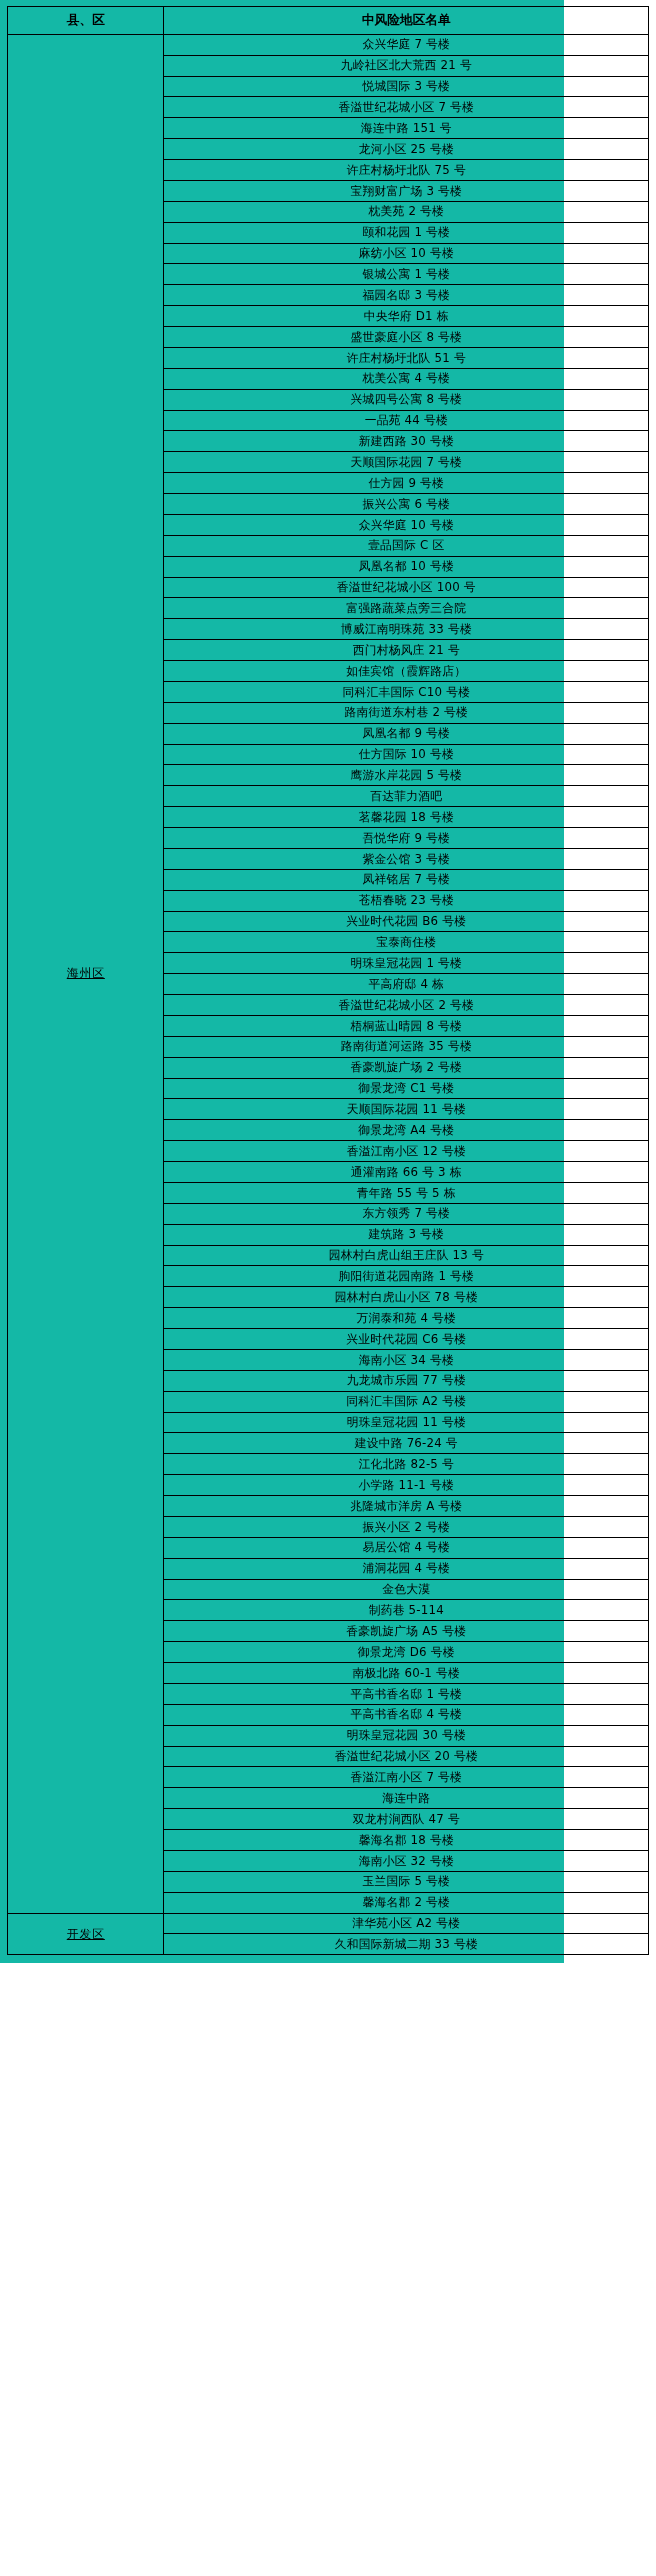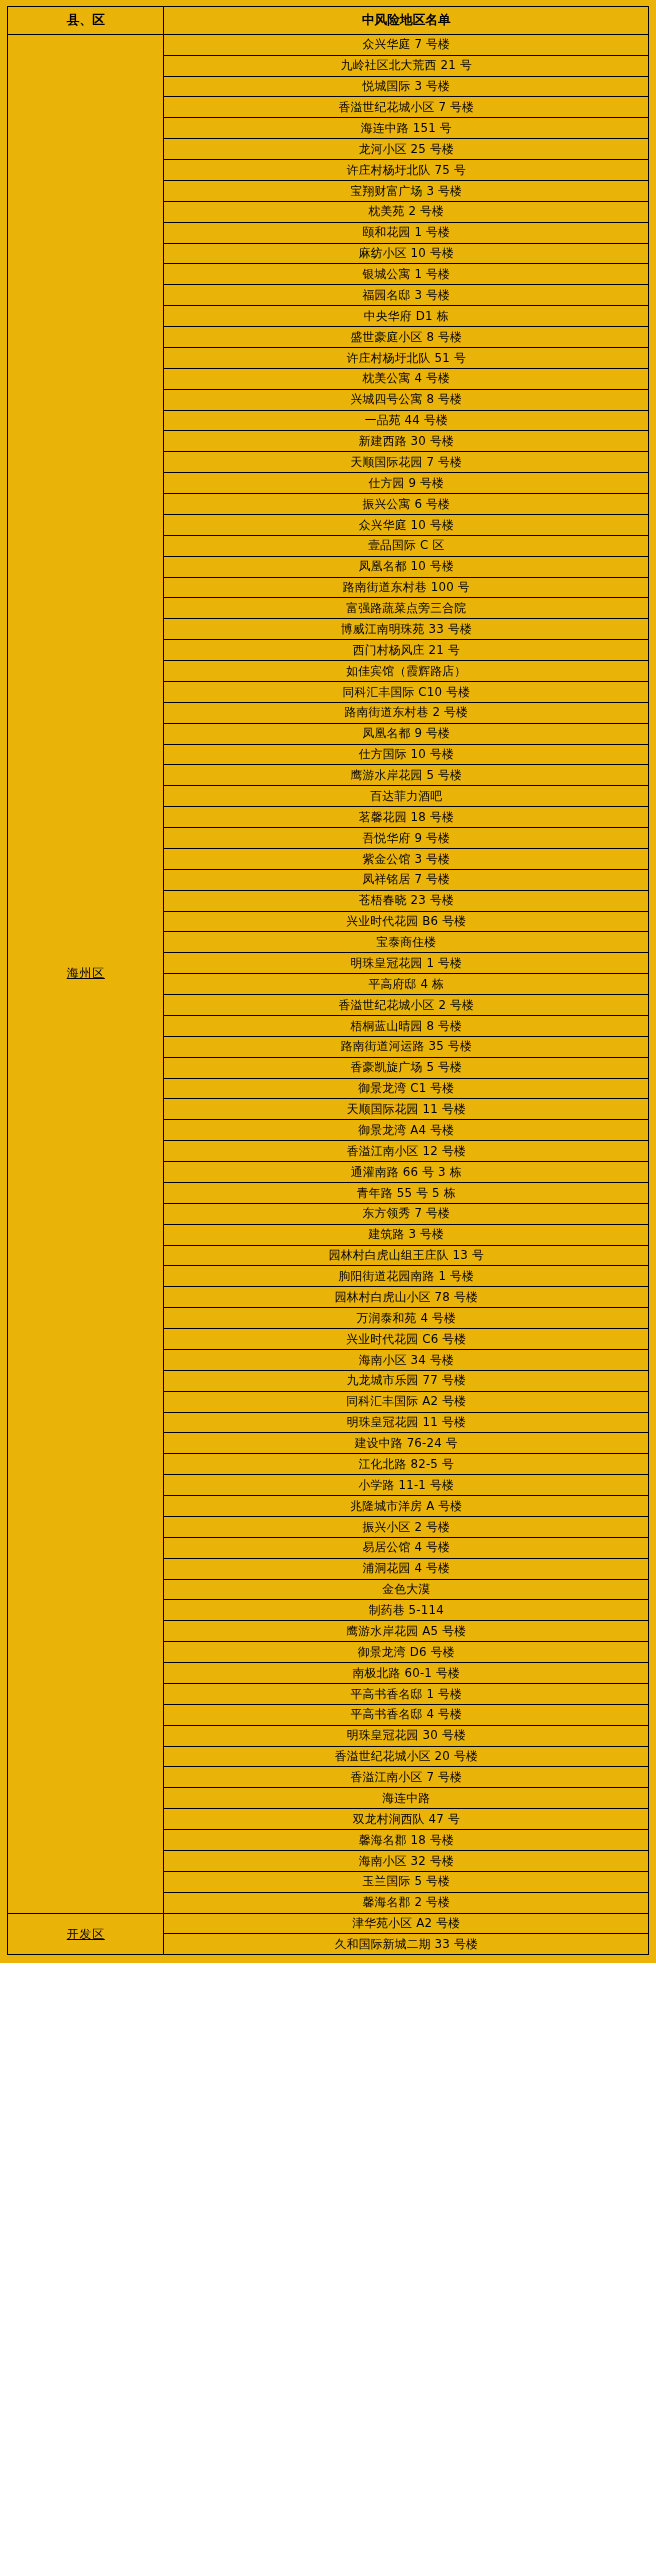--- a/index.html
+++ b/index.html
@@ -5,24 +5,24 @@
   html, body {
     margin: 0;
     padding: 0;
     background: #ffffff;
   }
   body {
     width: 656px;
     font-family: "DejaVu Sans", "Liberation Sans", sans-serif;
   }
   .page {
-    width: 656px;
+    width: 564px;
     box-sizing: border-box;
     padding: 5.5px 7.3px 7.3px 7.3px;
-    background: #eab308;
+    background: #14b8a6;
   }
   table.risk-table {
     width: 642px;
     border-collapse: collapse;
     table-layout: fixed;
     border: 0.9px solid #000000;
   }
   table.risk-table col.c-region { width: 156px; }
   table.risk-table col.c-place  { width: 485px; }
 
@@ -140,21 +140,21 @@
         <tr>
           <td class="place-cell">众兴华庭 10 号楼</td>
         </tr>
         <tr>
           <td class="place-cell">壹品国际 C 区</td>
         </tr>
         <tr>
           <td class="place-cell">凤凰名都 10 号楼</td>
         </tr>
         <tr>
-          <td class="place-cell">路南街道东村巷 100 号</td>
+          <td class="place-cell">香溢世纪花城小区 100 号</td>
         </tr>
         <tr>
           <td class="place-cell">富强路蔬菜点旁三合院</td>
         </tr>
         <tr>
           <td class="place-cell">博威江南明珠苑 33 号楼</td>
         </tr>
         <tr>
           <td class="place-cell">西门村杨风庄 21 号</td>
         </tr>
@@ -209,21 +209,21 @@
         <tr>
           <td class="place-cell">香溢世纪花城小区 2 号楼</td>
         </tr>
         <tr>
           <td class="place-cell">梧桐蓝山晴园 8 号楼</td>
         </tr>
         <tr>
           <td class="place-cell">路南街道河运路 35 号楼</td>
         </tr>
         <tr>
-          <td class="place-cell">香豪凯旋广场 5 号楼</td>
+          <td class="place-cell">香豪凯旋广场 2 号楼</td>
         </tr>
         <tr>
           <td class="place-cell">御景龙湾 C1 号楼</td>
         </tr>
         <tr>
           <td class="place-cell">天顺国际花园 11 号楼</td>
         </tr>
         <tr>
           <td class="place-cell">御景龙湾 A4 号楼</td>
         </tr>
@@ -290,21 +290,21 @@
         <tr>
           <td class="place-cell">浦洞花园 4 号楼</td>
         </tr>
         <tr>
           <td class="place-cell">金色大漠</td>
         </tr>
         <tr>
           <td class="place-cell">制药巷 5-114</td>
         </tr>
         <tr>
-          <td class="place-cell">鹰游水岸花园 A5 号楼</td>
+          <td class="place-cell">香豪凯旋广场 A5 号楼</td>
         </tr>
         <tr>
           <td class="place-cell">御景龙湾 D6 号楼</td>
         </tr>
         <tr>
           <td class="place-cell">南极北路 60-1 号楼</td>
         </tr>
         <tr>
           <td class="place-cell">平高书香名邸 1 号楼</td>
         </tr>

